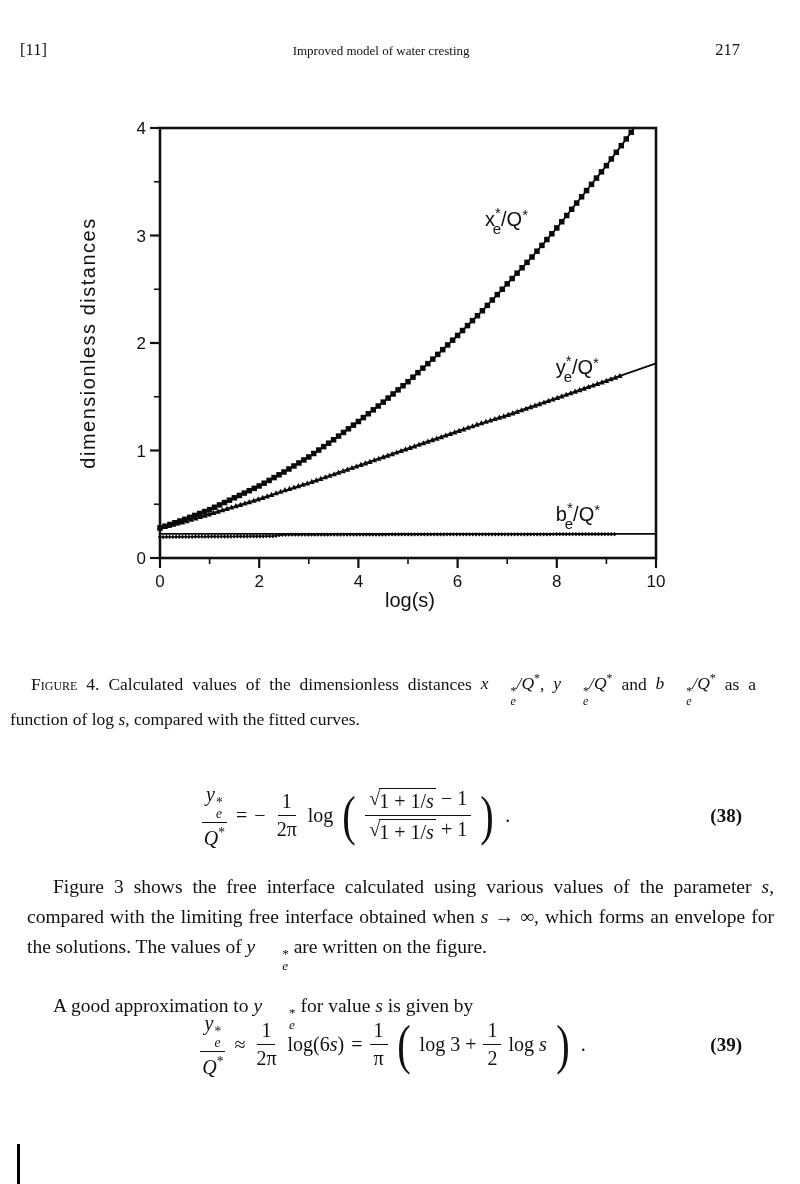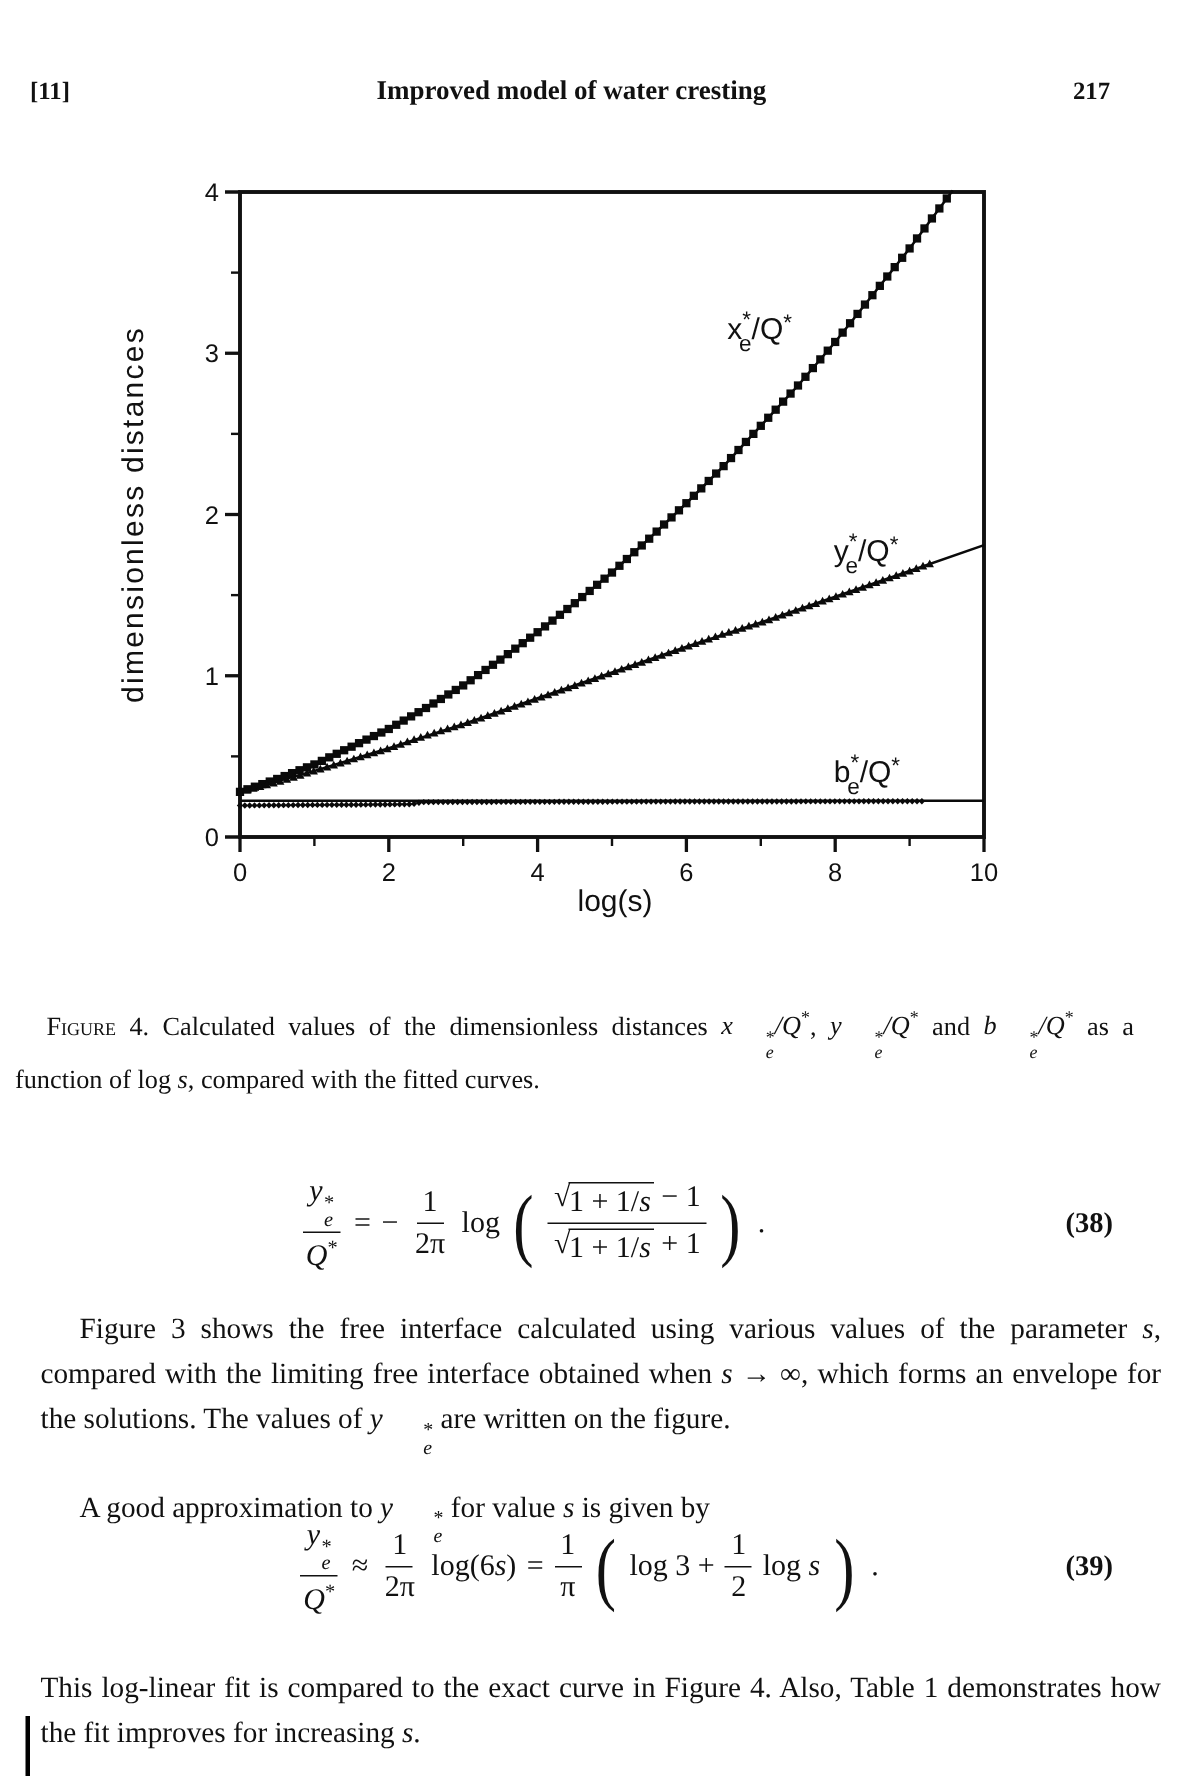--- a/index.html
+++ b/index.html
@@ -1,22 +1,22 @@
 <!DOCTYPE html>
 <html><head>
 <meta charset="utf-8">
 <style>
   html,body{margin:0;padding:0;background:#e8e8e8;}
   .page{position:relative;width:800px;height:1184px;background:#ffffff;color:#111;
         font-family:"Liberation Serif",serif;overflow:hidden;}
 
   
-  .header{position:absolute;top:50px;left:20px;right:60px;display:flex;
-          justify-content:space-between;align-items:baseline;font-size:16.5px;font-weight:bold;}
-  .header .h-title{font-size:18px;}
+  .header{position:absolute;top:40px;left:20px;right:60px;display:flex;
+          justify-content:space-between;align-items:baseline;font-size:16.5px;}
+  .header .h-title{font-size:13px;}
 
   
   #chart{position:absolute;left:60px;top:95px;}
   .tick-label{font-family:"Liberation Sans",sans-serif;font-size:17px;fill:#111;}
   .axis-label{font-family:"Liberation Sans",sans-serif;font-size:20px;fill:#111;}
   .ylab{letter-spacing:1.5px;}
   .curve-label{font-family:"Liberation Sans",sans-serif;font-size:20px;fill:#111;}
   .lab-small{font-size:15px;}
 
   
@@ -548,16 +548,15 @@
         <span class="fnum">1</span>
         <span class="fden">2</span>
       </span>
       <span><span>log </span><span class="mi">s</span></span>
       <span class="bigp">)</span>
       <span class="eq-period">.</span>
     </span>
     <span class="eq-tag">(39)</span>
   </div>
 
-  <p class="body-p" style="top:1091px;"><span>This log-linear fit is compared to the exact curve in Figure 4.  Also, Table 1 demonstrates how the fit improves for increasing </span><span class="mi">s</span><span>.</span></p>
 
   <div class="artifact"></div>
 </div>
 
 </body></html>

